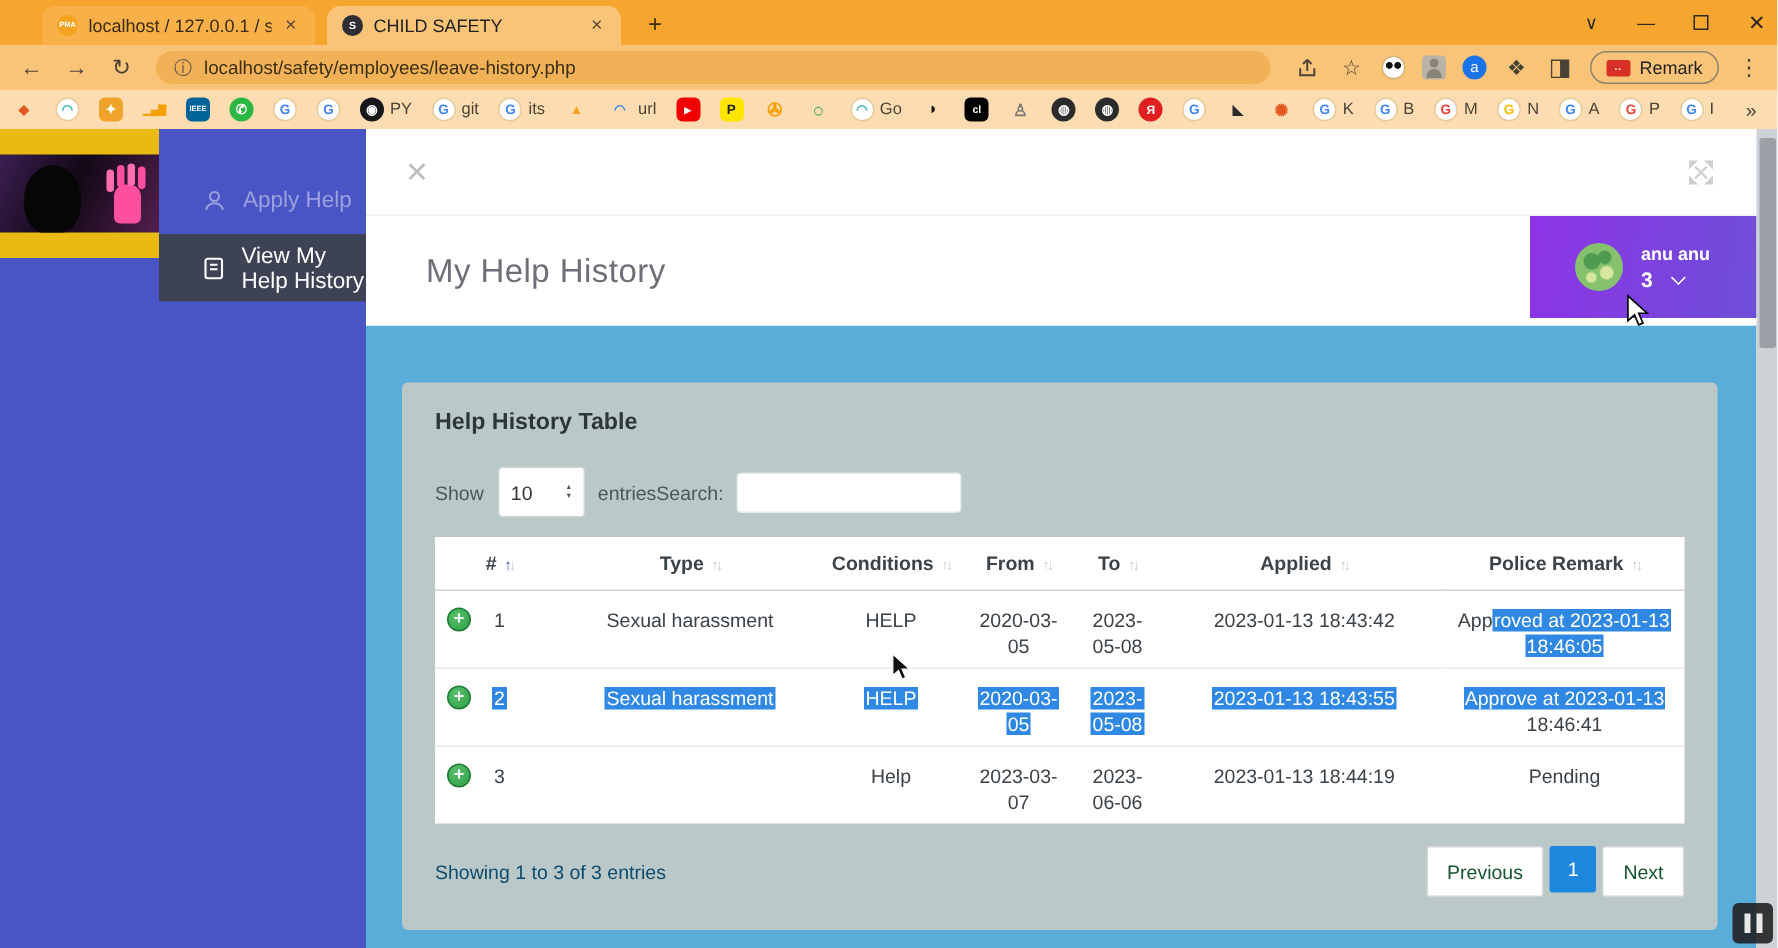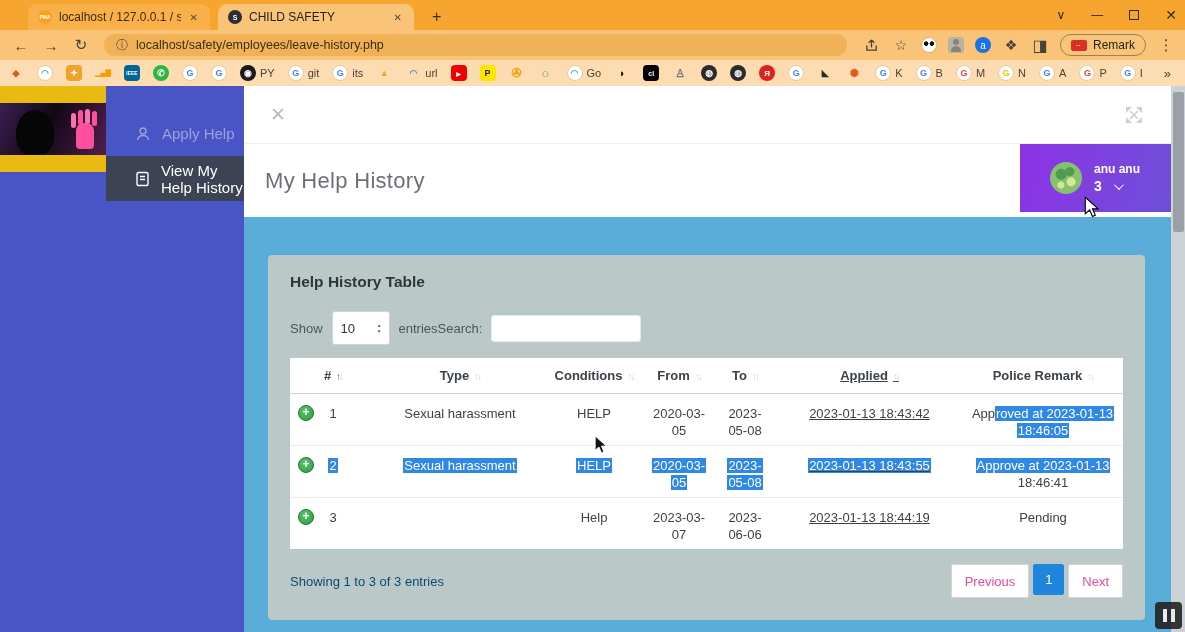--- a/index.html
+++ b/index.html
@@ -64,21 +64,21 @@
       box-shadow:7px -3px 0 #ff4f9e, 14px -4px 0 #ff6fae, 21px -2px 0 #ff4f9e; }
   .nav { padding-top:25px; display:flex; flex-direction:column; }
   .nav-item { height:45px; display:flex; align-items:center; gap:11px; padding-left:29px; font-size:15px; color:#9aa1de; }
   .nav-item.active { background:#3d4254; color:#ffffff; }
   .nav-item svg { flex:none; }
 
   .main { flex:1; margin-right:14px; display:flex; flex-direction:column; min-width:0; }
   .topbar { height:58px; background:#fff; display:flex; align-items:center; justify-content:space-between;
             padding:0 26px; border-bottom:1px solid #f0f0f0; }
   .panel-close { font-size:19px; color:#bdbdbd; }
-  .pageheader { height:73px; background:#fff; position:relative; display:flex; align-items:center; padding-left:21px; }
+  .pageheader { height:73px; background:#fff; position:relative; display:flex; align-items:center; padding-left:40px; }
   .page-title { font-size:22px; color:#6e7077; letter-spacing:.3px; }
   .userbox { position:absolute; right:0; top:0; width:151px; height:68px;
              background:linear-gradient(100deg,#8d33e6,#6e4fd8); display:flex; align-items:center; gap:12px; padding-left:30px;font-weight:bold; }
   .avatar { width:32px; height:32px; border-radius:50%; flex:none; background:
       radial-gradient(circle at 35% 38%, #4f9b4f 0 5px, transparent 6px),
       radial-gradient(circle at 66% 62%, #d4e79b 0 4px, transparent 5px),
       radial-gradient(circle at 62% 30%, #4f9b4f 0 4px, transparent 5px),
       radial-gradient(circle at 34% 72%, #d4e79b 0 3px, transparent 4px), #86c16d; }
   .user-meta { display:flex; flex-direction:column; gap:2px; }
   .user-name { color:#fff; font-size:12px; }
@@ -97,36 +97,36 @@
   .stepper { display:flex; flex-direction:column; font-size:5.5px; color:#555; line-height:1.1; }
   .search { display:flex; align-items:center; gap:9px; }
   .search-input { width:150px; height:27px; background:#fff; border:1px solid #e4e9e9; border-radius:3px; }
 
   table { margin-top:13px; width:100%; border-collapse:collapse; background:#fff; table-layout:fixed;
           font-size:13px; color:#3b4248; }
   th { height:35px; font-weight:bold; text-align:center; border-bottom:1px solid #d2d2d2; padding:0 3px; white-space:nowrap; }
   td { height:52px; text-align:center; vertical-align:top; padding:11px 3px 4px; border-top:1px solid #e9e9e9; line-height:1.35; }
   tbody tr:first-child td { border-top:none; }
   .col-num{width:86px;} .col-type{width:168px;} .col-cond{width:100px;} .col-from{width:70px;}
-  .col-to{width:62px;} .col-applied{width:187px;text-decoration:underline;} .col-remark{width:160px;}
+  .col-to{width:62px;} .col-applied{width:187px;} .col-remark{width:160px;}
   .sort { margin-left:5px; font-size:10px; color:#c9d0d6; letter-spacing:-2px; }
   .sort i { font-style:normal; }
   .sort i.on { color:#3a57c4; }
   td.ctrl { position:relative; }
   .plus { position:absolute; left:8px; top:11px; width:16px; height:16px; border-radius:50%;
           background:radial-gradient(circle at 38% 32%, #58c06a, #2f9e47); border:1.5px solid #1d7c33;
           color:#fff; font-size:12px; font-weight:bold; line-height:13px; text-align:center; }
   .sel { background:#2e88e4; color:#fff; padding:0 1px; }
   .ln { min-height:16px; }
 
   .table-footer { margin-top:15px; display:flex; align-items:center; justify-content:space-between; }
   .info-text { font-size:13px; color:#0c4a6e; }
   .pagination { display:flex; gap:4px; }
   .page-btn { height:31px; min-width:46px; padding:16px 13px; background:#fff; border:1px solid #d5d5d5; border-radius:2px;
-              font-size:13px; color:#ec4899; display:inline-flex; align-items:center; justify-content:center; }
+              font-size:13px; color:#14532d; display:inline-flex; align-items:center; justify-content:center; }
   .page-btn.active { background:#1e87dd; border-color:#1e87dd; color:#fff; min-width:31px; padding:0; }
 
   .scrollbar { position:absolute; right:0; top:0; width:14px; height:100%; background:#cdd2d6; }
   .scroll-thumb { position:absolute; left:1.5px; top:6px; width:11px; height:140px; background:#9aa0a5; border-radius:2px; }
 
   .pause-overlay { position:absolute; right:3px; bottom:3px; width:27px; height:27px; background:rgba(30,30,30,.88);
                    border-radius:4px; display:flex; align-items:center; justify-content:center; gap:4px; z-index:50; }
   .pause-overlay b { width:4px; height:13px; background:#e9e9e9; display:inline-block; }
 
   .cursor { position:absolute; z-index:60; }

